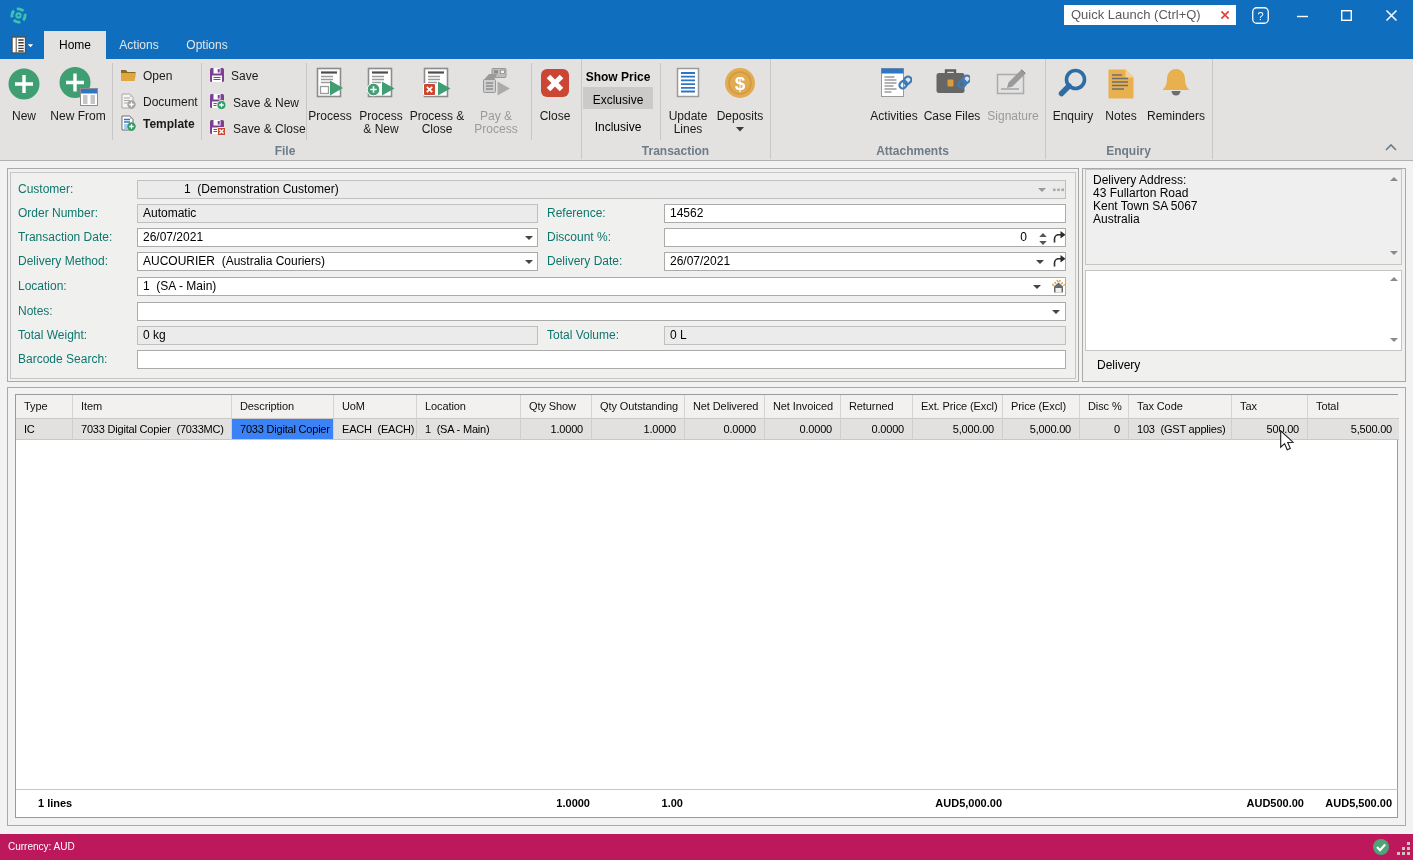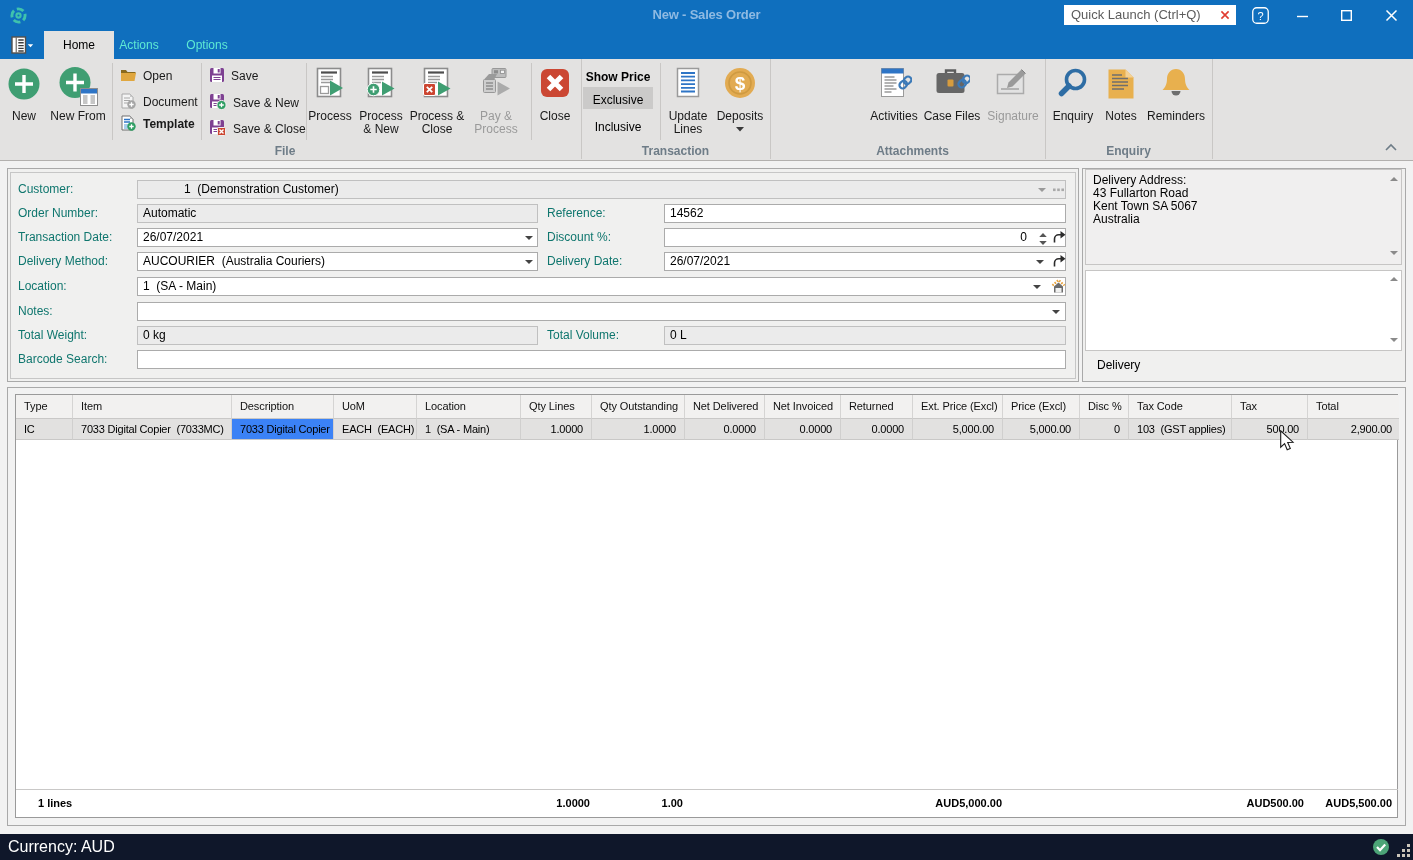--- a/index.html
+++ b/index.html
@@ -4,21 +4,21 @@
 <style>
   * { margin:0; padding:0; box-sizing:border-box; }
   html,body { width:1413px; height:860px; overflow:hidden; }
   body { font-family:"Liberation Sans", sans-serif; font-size:12px; color:#000; background:#f2f2f2; position:relative; }
   .abs { position:absolute; }
   
   #titlebar { left:0; top:0; width:1413px; height:31px; background:#0f6fbe; }
   #tabrow { left:0; top:31px; width:1413px; height:28px; background:#0f6fbe; }
   #ribbon { left:0; top:59px; width:1413px; height:102px; background:#e3e2e1; border-bottom:1px solid #b2b0ae; }
   .title-text { color:#8fbae2; font-weight:bold; font-size:13px; letter-spacing:-0.2px; }
-  .tab { position:absolute; top:0; height:28px; line-height:28px; text-align:center; color:#5eead4; font-size:12px; }
+  .tab { position:absolute; top:0; height:28px; line-height:28px; text-align:center; color:#e5e5e5; font-size:12px; }
   .tab.sel { background:#e3e2e1; color:#000; }
   
   .vsep { position:absolute; top:4px; height:77px; width:1px; background:#c9c7c5; }
   .gsep { position:absolute; top:0px; height:100px; width:1px; background:#c9c7c5; }
   .gcap { position:absolute; top:85px; height:14px; font-weight:bold; color:#6e7c87; font-size:12px; text-align:center; }
   .bigbtn { position:absolute; top:8px; height:70px; text-align:center; font-size:12px; color:#1a1a1a; }
   .bigbtn .ic { position:absolute; top:0; left:50%; transform:translateX(-50%); }
   .bigbtn .lb { position:absolute; top:43px; left:0; width:100%; line-height:13px; }
   .dis { color:#9a9a9a; }
   .smallbtn { position:absolute; height:22px; line-height:16px; font-size:12px; color:#1a1a1a; white-space:nowrap; }
@@ -31,33 +31,32 @@
   .field.ro { background:#ebebeb; border-color:#c0c0c0; }
   .darr { position:absolute; width:0; height:0; border-left:4px solid transparent; border-right:4px solid transparent; border-top:4px solid #444; }
   
   #gridpanel { left:7px; top:387px; width:1399px; height:439px; border:1px solid #a9a9a9; background:#f2f2f2;padding-left:44px; }
   #grid { position:absolute; left:7px; top:6px; width:1383px; height:424px; border:1px solid #9a9a9a; background:#fff; }
   .gh { position:absolute; top:0; height:24px; line-height:23px; background:#f2f1f0; border-right:1px solid #d5d4d3; border-bottom:1px solid #c9c8c7; padding:0 8px; font-size:11px; letter-spacing:-0.1px; color:#111; white-space:nowrap; overflow:hidden; }
   .gc { position:absolute; top:24px; height:21px; line-height:20px; background:#e2e1e0; border-right:1px solid #d0cfce; border-bottom:1px solid #c9c8c7; padding:0 8px; font-size:11px; letter-spacing:-0.2px; white-space:nowrap; overflow:hidden; }
   .num { text-align:right; }
   .gf { position:absolute; height:26px; line-height:26px; font-weight:bold; font-size:11px; padding:0 8px; }
   
-  #statusbar { left:0; top:834px; width:1413px; height:26px; background:#0f172a; color:#fff; font-size:16px; line-height:26px; }
+  #statusbar { left:0; top:834px; width:1413px; height:26px; background:#be185d; color:#fff; font-size:10px; line-height:26px; }
 </style>
 </head>
 <body>
 <div class="abs" id="titlebar">
 
   <svg class="abs" style="left:8px;top:5px;" width="21" height="21" viewBox="0 0 21 21">
     <g stroke="#3fc2ad" fill="none">
       <circle cx="10.5" cy="10.5" r="6.6" stroke-width="2.9" stroke-dasharray="7.2 3.2" stroke-dashoffset="2"></circle>
       <circle cx="10.5" cy="10.5" r="2.1" stroke-width="2.1"></circle>
     </g>
   </svg>
-  <div class="abs title-text" style="left:0;width:1413px;top:7px;text-align:center;">New - Sales Order</div>
 
   <div class="abs" style="left:1064px;top:5px;width:172px;height:20px;background:#fff;">
     <span style="position:absolute;left:7px;top:2px;color:#5c5c5c;font-size:13px;">Quick Launch (Ctrl+Q)</span>
     <svg class="abs" style="right:6px;top:5px;" width="10" height="10" viewBox="0 0 10 10">
         <path d="M1.4 1.4 L8.6 8.6 M8.6 1.4 L1.4 8.6" stroke="#e03c31" stroke-width="1.6"></path>
       </svg>
   </div>
 
   <svg class="abs" style="left:1252px;top:7px;" width="17" height="17" viewBox="0 0 17 17">
     <rect x="0.75" y="0.75" width="15.5" height="15.5" rx="4" fill="none" stroke="#fff" stroke-width="1.3"></rect>
@@ -75,21 +74,21 @@
     </svg>
 </div>
 <div class="abs" id="tabrow">
 
   <svg class="abs" style="left:11px;top:5px;" width="23" height="18" viewBox="0 0 23 18">
     <rect x="1" y="1" width="13.5" height="16" fill="#fff" stroke="#55504a" stroke-width="1.4"></rect>
     <path d="M5.2 1.5 V16.5" stroke="#55504a" stroke-width="1"></path>
     <path d="M7.3 4 H12.7 M7.3 6.8 H12.7 M7.3 9.6 H12.7 M7.3 12.4 H12.7 M7.3 15 H12.7" stroke="#3c3c3c" stroke-width="1.4"></path>
     <path d="M16.8 8.2 h5.4 l-2.7 3 z" fill="#fff"></path>
   </svg>
-  <div class="tab sel" style="left:44px;width:70px;">Home</div>
+  <div class="tab sel" style="left:44px;width:62px;">Home</div>
   <div class="tab" style="left:106px;width:66px;">Actions</div>
   <div class="tab" style="left:172px;width:70px;">Options</div>
 </div>
 <div class="abs" id="ribbon">
 
   <div class="gsep" style="left:581px;"></div>
   <div class="gsep" style="left:770px;"></div>
   <div class="gsep" style="left:1045px;"></div>
   <div class="gsep" style="left:1212px;"></div>
 
@@ -394,21 +393,21 @@
   <div class="darr" style="left:1390px;top:338px;border-top-color:#8a8a8a;"></div>
   <div class="abs" style="left:1097px;top:358px;font-size:12px;">Delivery</div>
 </div>
 <div class="abs" id="gridpanel">
   <div id="grid">
     <div class="gh" style="left:0;width:57px;">Type</div>
     <div class="gh" style="left:57px;width:159px;">Item</div>
     <div class="gh" style="left:216px;width:102px;">Description</div>
     <div class="gh" style="left:318px;width:83px;">UoM</div>
     <div class="gh" style="left:401px;width:104px;">Location</div>
-    <div class="gh" style="left:505px;width:71px;">Qty Lines</div>
+    <div class="gh" style="left:505px;width:71px;">Qty Show</div>
     <div class="gh" style="left:576px;width:93px;">Qty Outstanding</div>
     <div class="gh" style="left:669px;width:80px;">Net Delivered</div>
     <div class="gh" style="left:749px;width:76px;">Net Invoiced</div>
     <div class="gh" style="left:825px;width:72px;">Returned</div>
     <div class="gh" style="left:897px;width:90px;">Ext. Price (Excl)</div>
     <div class="gh" style="left:987px;width:77px;">Price (Excl)</div>
     <div class="gh" style="left:1064px;width:49px;">Disc %</div>
     <div class="gh" style="left:1113px;width:103px;">Tax Code</div>
     <div class="gh" style="left:1216px;width:76px;">Tax</div>
     <div class="gh" style="left:1292px;width:91px;border-right:none;">Total</div>
@@ -421,21 +420,21 @@
     <div class="gc num" style="left:505px;width:71px;">1.0000</div>
     <div class="gc num" style="left:576px;width:93px;">1.0000</div>
     <div class="gc num" style="left:669px;width:80px;">0.0000</div>
     <div class="gc num" style="left:749px;width:76px;">0.0000</div>
     <div class="gc num" style="left:825px;width:72px;">0.0000</div>
     <div class="gc num" style="left:897px;width:90px;">5,000.00</div>
     <div class="gc num" style="left:987px;width:77px;">5,000.00</div>
     <div class="gc num" style="left:1064px;width:49px;">0</div>
     <div class="gc" style="left:1113px;width:103px;">103&nbsp;&nbsp;(GST applies)</div>
     <div class="gc num" style="left:1216px;width:76px;">500.00</div>
-    <div class="gc num" style="left:1292px;width:91px;border-right:none;padding-right:7px;">2,900.00</div>
+    <div class="gc num" style="left:1292px;width:91px;border-right:none;padding-right:7px;">5,500.00</div>
 
     <div class="abs" style="left:0;top:394px;width:1382px;height:1px;background:#c9c8c7;"></div>
     <div class="gf" style="left:14px;top:395px;">1 lines</div>
     <div class="gf num" style="left:505px;top:395px;width:71px;padding-right:2px;">1.0000</div>
     <div class="gf num" style="left:576px;top:395px;width:93px;padding-right:2px;">1.00</div>
     <div class="gf num" style="left:897px;top:395px;width:90px;padding-right:1px;">AUD5,000.00</div>
     <div class="gf num" style="left:1216px;top:395px;width:76px;padding-right:4px;">AUD500.00</div>
     <div class="gf num" style="left:1292px;top:395px;width:91px;padding-right:7px;">AUD5,500.00</div>
   </div>
 </div>

